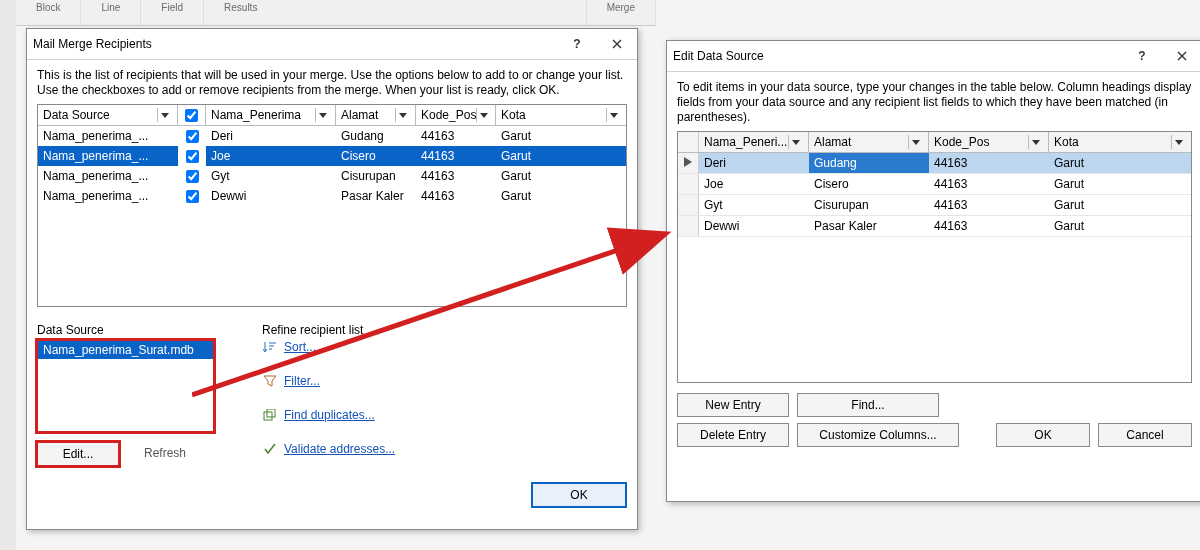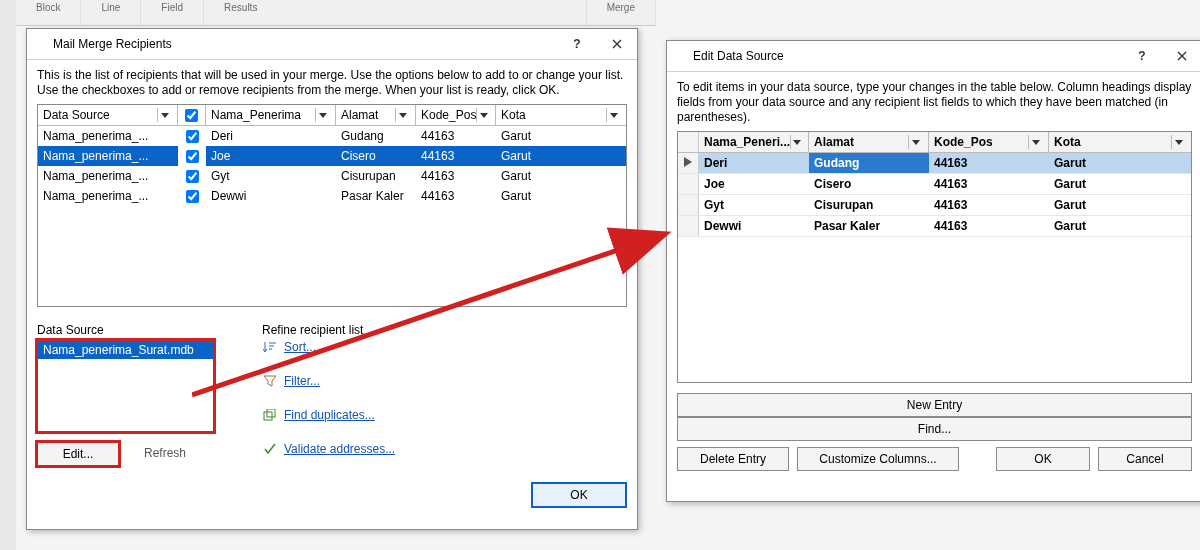--- a/index.html
+++ b/index.html
@@ -1,19 +1,19 @@
 <!DOCTYPE html>
 <html><head>
 <meta charset="utf-8">
 <style>
   html,body{margin:0;padding:0;font-family:"Segoe UI",Tahoma,sans-serif;font-size:12px;color:#000;background:#e8e8e8;}
   .stage{position:relative;width:1200px;height:550px;background:#f4f4f4;overflow:hidden;margin-left:16px;}
   .dialog{position:absolute;background:#fff;border:1px solid #888;box-shadow:2px 2px 6px rgba(0,0,0,.25);}
   .titlebar{display:flex;align-items:center;height:30px;border-bottom:1px solid #d0d0d0;background:#fff;}
-  .titlebar .title{flex:1;padding:0 26px;font-size:12px;}
+  .titlebar .title{flex:1;padding:0 6px;font-size:12px;}
   .tbtn{width:40px;height:30px;display:flex;align-items:center;justify-content:center;cursor:default;font-family:Arial;color:#333;}
   .tbtn.help{font-weight:bold;}
   .tbtn.close svg{width:10px;height:10px;}
   .body{padding:6px 10px 10px 10px;}
   .instr{font-size:12px;line-height:1.25;margin:2px 0 6px 0;}
   .grid{border:1px solid #888;background:#fff;}
   .hdr-row{display:flex;background:#fff;border-bottom:1px solid #bbb;font-size:12px;}
   .hdr-cell{border-right:1px solid #bbb;padding:3px 5px;display:flex;align-items:center;position:relative;box-sizing:border-box;}
   .hdr-cell:last-child{border-right:none;}
   .dd{margin-left:auto;border-left:1px solid #bbb;width:14px;height:100%;display:flex;align-items:center;justify-content:center;}
@@ -227,21 +227,21 @@
     <div class="tbtn help">?</div>
     <div class="tbtn close">
       <svg viewBox="0 0 10 10">
             <path d="M1 1 L9 9 M9 1 L1 9" stroke="#333" stroke-width="1.4"></path>
           </svg>
     </div>
   </div>
   <div class="body">
     <div class="instr">To edit items in your data source, type your changes in the table below. Column headings display fields from your data source and any recipient list fields to which they have been matched (in parentheses).</div>
 
-    <div class="grid grid2 editgrid" style="height:250px;overflow:hidden;font-weight:bold;">
+    <div class="grid grid2 editgrid" style="height:250px;overflow:hidden;">
       <div class="hdr-row" style="height:20px;">
         <div class="rownum"></div>
         <div class="hdr-cell" style="width:110px;">
           <span>Nama_Peneri...</span>
           <span class="dd">
                 <svg viewBox="0 0 8 5">
                   <path d="M0 0 L4 5 L8 0Z" fill="#333"></path>
                 </svg>
               </span>
         </div>
@@ -299,21 +299,21 @@
             <div class="row">
               <div class="rownum"></div>
               <div class="cell data" style="width:110px;">Dewwi</div>
               <div class="cell data" style="width:120px;">Pasar Kaler</div>
               <div class="cell data" style="width:120px;">44163</div>
               <div class="cell data" style="flex:1;">Garut</div>
             </div>
           </div>
     </div>
 
-    <div style="display:flex;gap:0;margin-top:10px;flex-direction:column;">
+    <div style="display:flex;gap:8px;margin-top:10px;">
       <span class="btn" style="min-width:90px;">New Entry</span>
       <span class="btn" style="min-width:120px;">Find...</span>
     </div>
     <div style="display:flex;gap:8px;margin-top:6px;align-items:center;">
       <span class="btn" style="min-width:90px;text-align:right;">Delete Entry</span>
       <span class="btn" style="min-width:140px;">Customize Columns...</span>
       <span style="flex:1"></span>
       <span class="btn" style="min-width:72px;">OK</span>
       <span class="btn" style="min-width:72px;">Cancel</span>
     </div>

